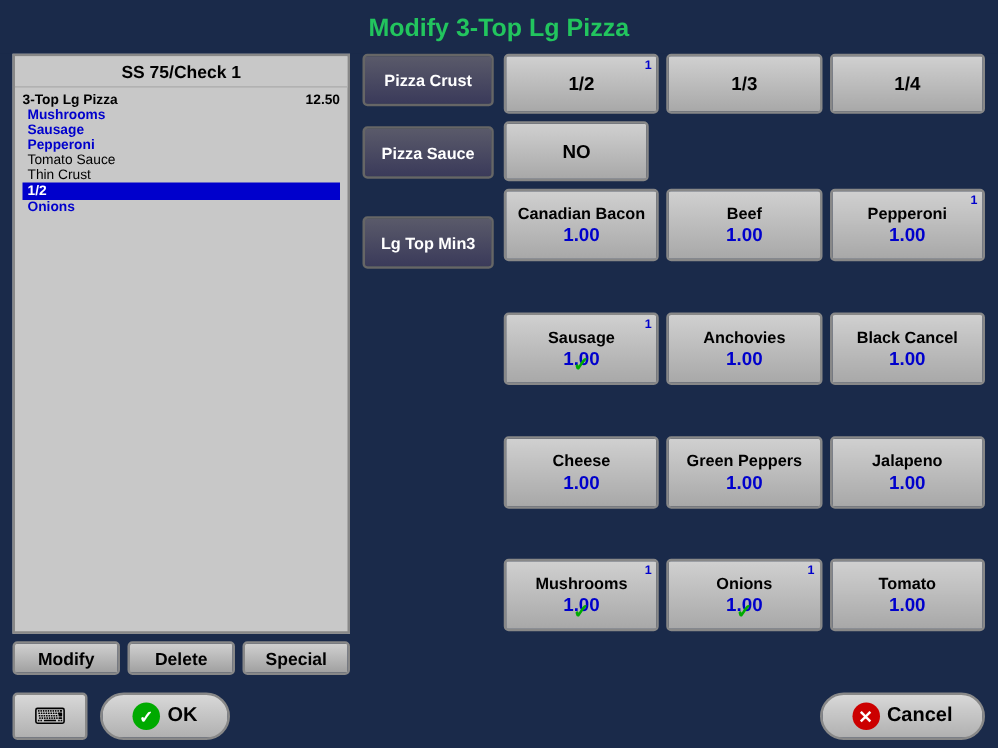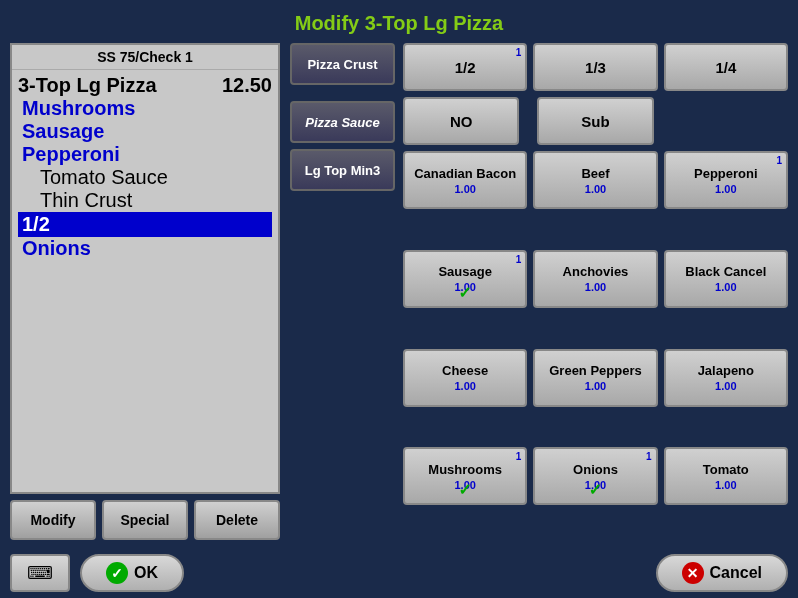--- a/index.html
+++ b/index.html
@@ -7,21 +7,21 @@
       width: 798px;
       height: 598px;
       background: #1a2a4a;
       font-family: Arial, sans-serif;
       overflow: hidden;
       display: flex;
       flex-direction: column;
     }
     .title-bar {
       background: #1a2a4a;
-      color: #84cc16;
+      color: #22c55e;
       text-align: center;
       font-size: 20px;
       font-weight: bold;
       padding: 12px 0 8px 0;
     }
     .main-area {
       display: flex;
       flex: 1;
       padding: 0 10px 10px 10px;
       gap: 10px;
@@ -45,51 +45,50 @@
       background: #c8c8c8;
       text-align: center;
       font-size: 14px;
       font-weight: bold;
       padding: 4px;
       border-bottom: 1px solid #aaa;
     }
     .order-list-body {
       flex: 1;
       padding: 4px 6px;
-      font-size: 20px;
+      font-size: 11px;
     }
     .order-item-row {
       display: flex;
       justify-content: space-between;
       color: #000;
       font-weight: bold;
     }
     .order-modifier {
       color: #0000cc;
       font-weight: bold;
       padding-left: 4px;
     }
     .order-modifier-black {
       color: #000000;
       padding-left: 4px;
-      margin-left: 18px;
     }
     .order-selected-row {
       background: #0000cc;
       color: white;
       padding: 1px 4px;
       font-weight: bold;
     }
     .bottom-buttons {
       display: flex;
       gap: 6px;
     }
     .btn-action {
       flex: 1;
-      height: 40px;
+      height: 27px;
       background: linear-gradient(to bottom, #d0d0d0, #a0a0a0);
       border: 2px solid #888;
       border-radius: 4px;
       font-size: 14px;
       font-weight: bold;
       cursor: pointer;
       color: #000;
     }
     .btn-ok {
       background: linear-gradient(to bottom, #d8d8d8, #b0b0b0);
@@ -174,21 +173,21 @@
       gap: 2px;
     }
     .btn-topping .corner-num {
       position: absolute;
       top: 2px;
       right: 4px;
       font-size: 10px;
       color: #0000cc;
     }
     .btn-topping .price {
-      font-size: 11px;
+      font-size: 15px;
       color: #0000cc;
     }
     .btn-topping .checkmark {
       position: absolute;
       bottom: 4px;
       left: 50%;
       transform: translateX(-50%);
       color: #00aa00;
       font-size: 16px;
       font-weight: bold;
@@ -266,42 +265,41 @@
             <div class="order-modifier">Pepperoni</div>
             <div class="order-modifier-black">Tomato Sauce</div>
             <div class="order-modifier-black">Thin Crust</div>
             <div class="order-selected-row">1/2</div>
             <div class="order-modifier">Onions</div>
           </div>
       </div>
     </div>
     <div class="bottom-buttons">
       <button class="btn-action">Modify</button>
+      <button class="btn-action">Delete</button>
       <button class="btn-action">Special</button>
-      <button class="btn-action">Delete</button>
     </div>
   </div>
 
   <div class="right-panel">
 
     <div class="modifier-buttons-col">
-      <div id="modifier-type-buttons"><button class="btn-modifier" style="margin-bottom: 16px; width: 100%;">Pizza Crust</button><button class="btn-modifier" style="margin-bottom: 6px; width: 100%; font-style: italic;">Pizza Sauce</button><button class="btn-modifier" style="margin-bottom: 6px; width: 100%;">Lg Top Min3</button></div>
+      <div id="modifier-type-buttons"><button class="btn-modifier" style="margin-bottom: 16px; width: 100%;">Pizza Crust</button><button class="btn-modifier" style="margin-bottom: 6px; width: 100%;">Pizza Sauce</button><button class="btn-modifier" style="margin-bottom: 6px; width: 100%; margin-top: 24px;">Lg Top Min3</button></div>
     </div>
 
     <div style="flex:1; display:flex; flex-direction:column; gap:6px;">
 
       <div style="display:grid; grid-template-columns: repeat(3,1fr); gap:6px;">
         <button class="btn-frac">1/2<span class="corner-num">1</span></button>
         <button class="btn-frac">1/3</button>
         <button class="btn-frac">1/4</button>
       </div>
 
       <div style="display:grid; grid-template-columns: repeat(3,1fr); gap:18px;">
         <button class="btn-frac">NO</button>
-        <button class="btn-frac">Sub</button>
       </div>
 
       <div style="display:grid; grid-template-columns: repeat(3,1fr); gap:6px; flex:1;" id="toppings-grid">
       <button class="btn-topping">
             <span>Canadian Bacon</span>
             <span class="price">1.00</span>
           </button>
           <button class="btn-topping">
             <span>Beef</span>
             <span class="price">1.00</span>

